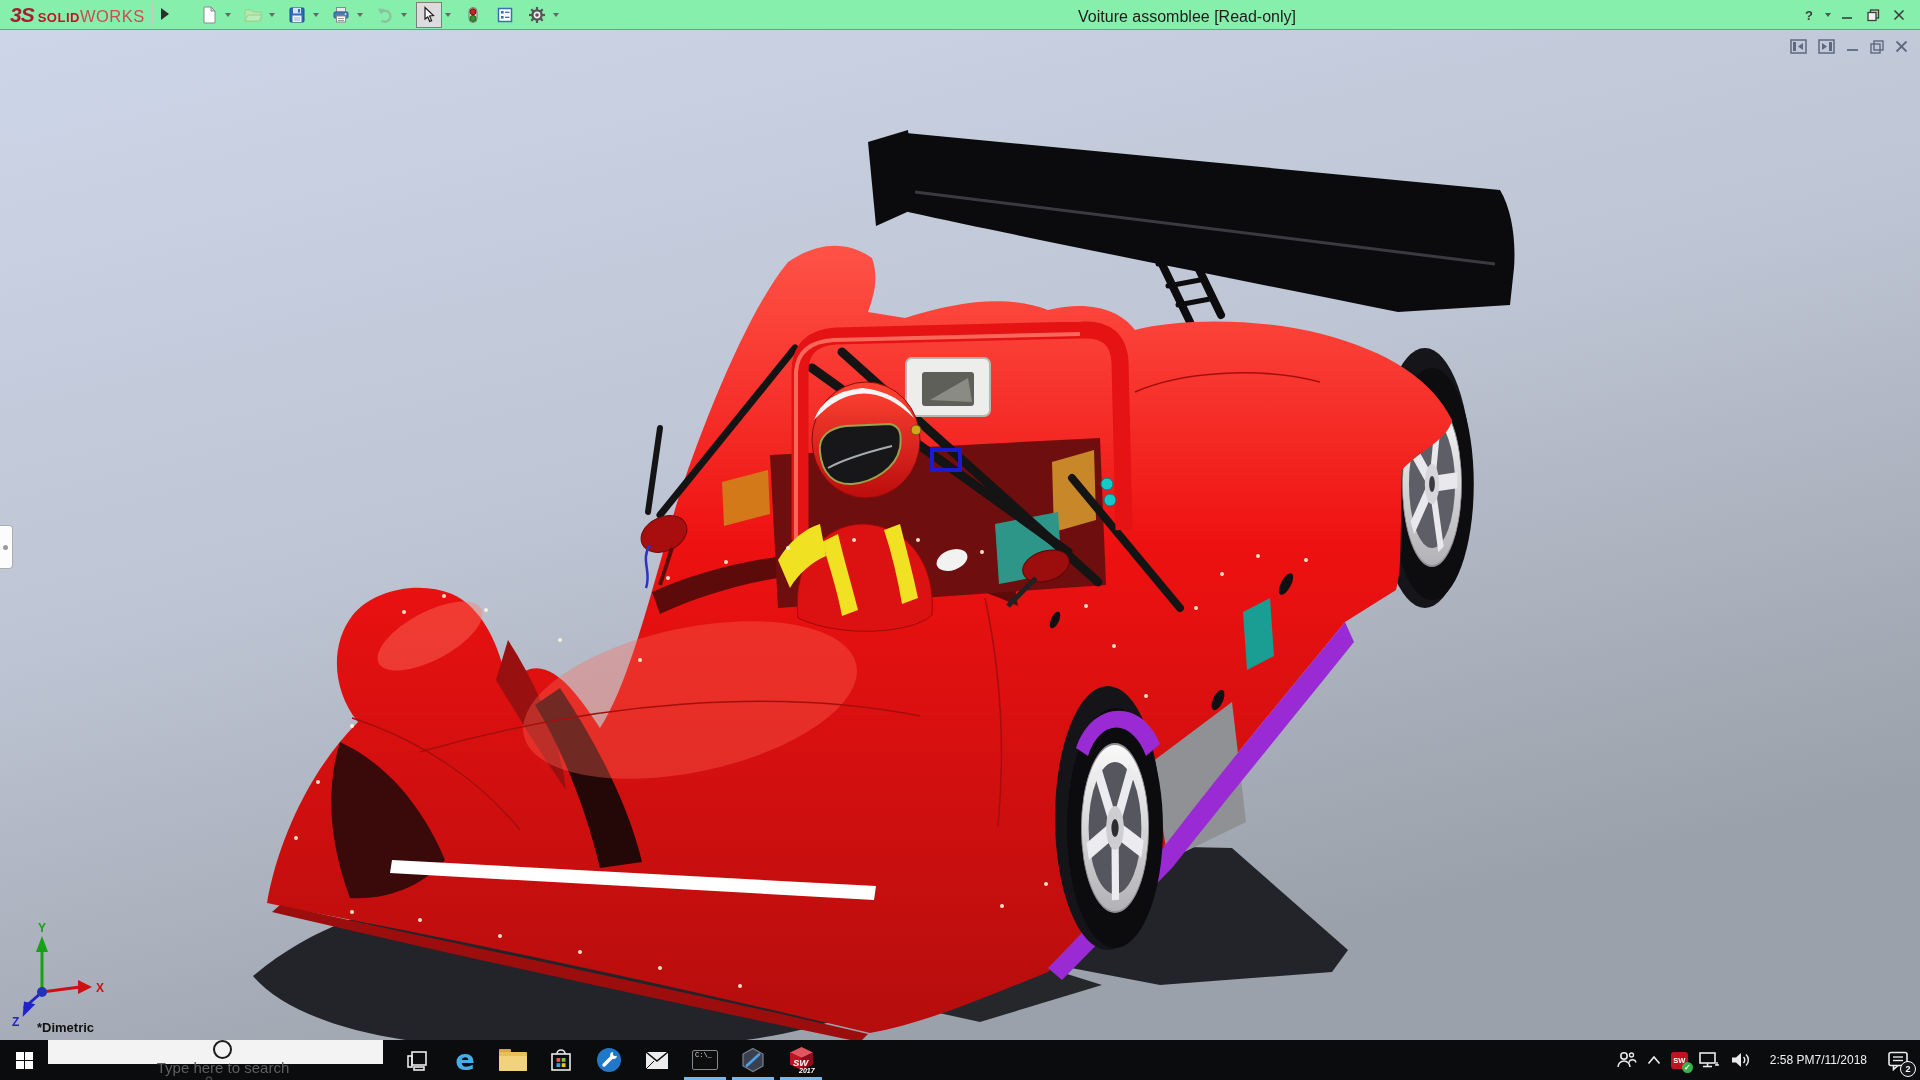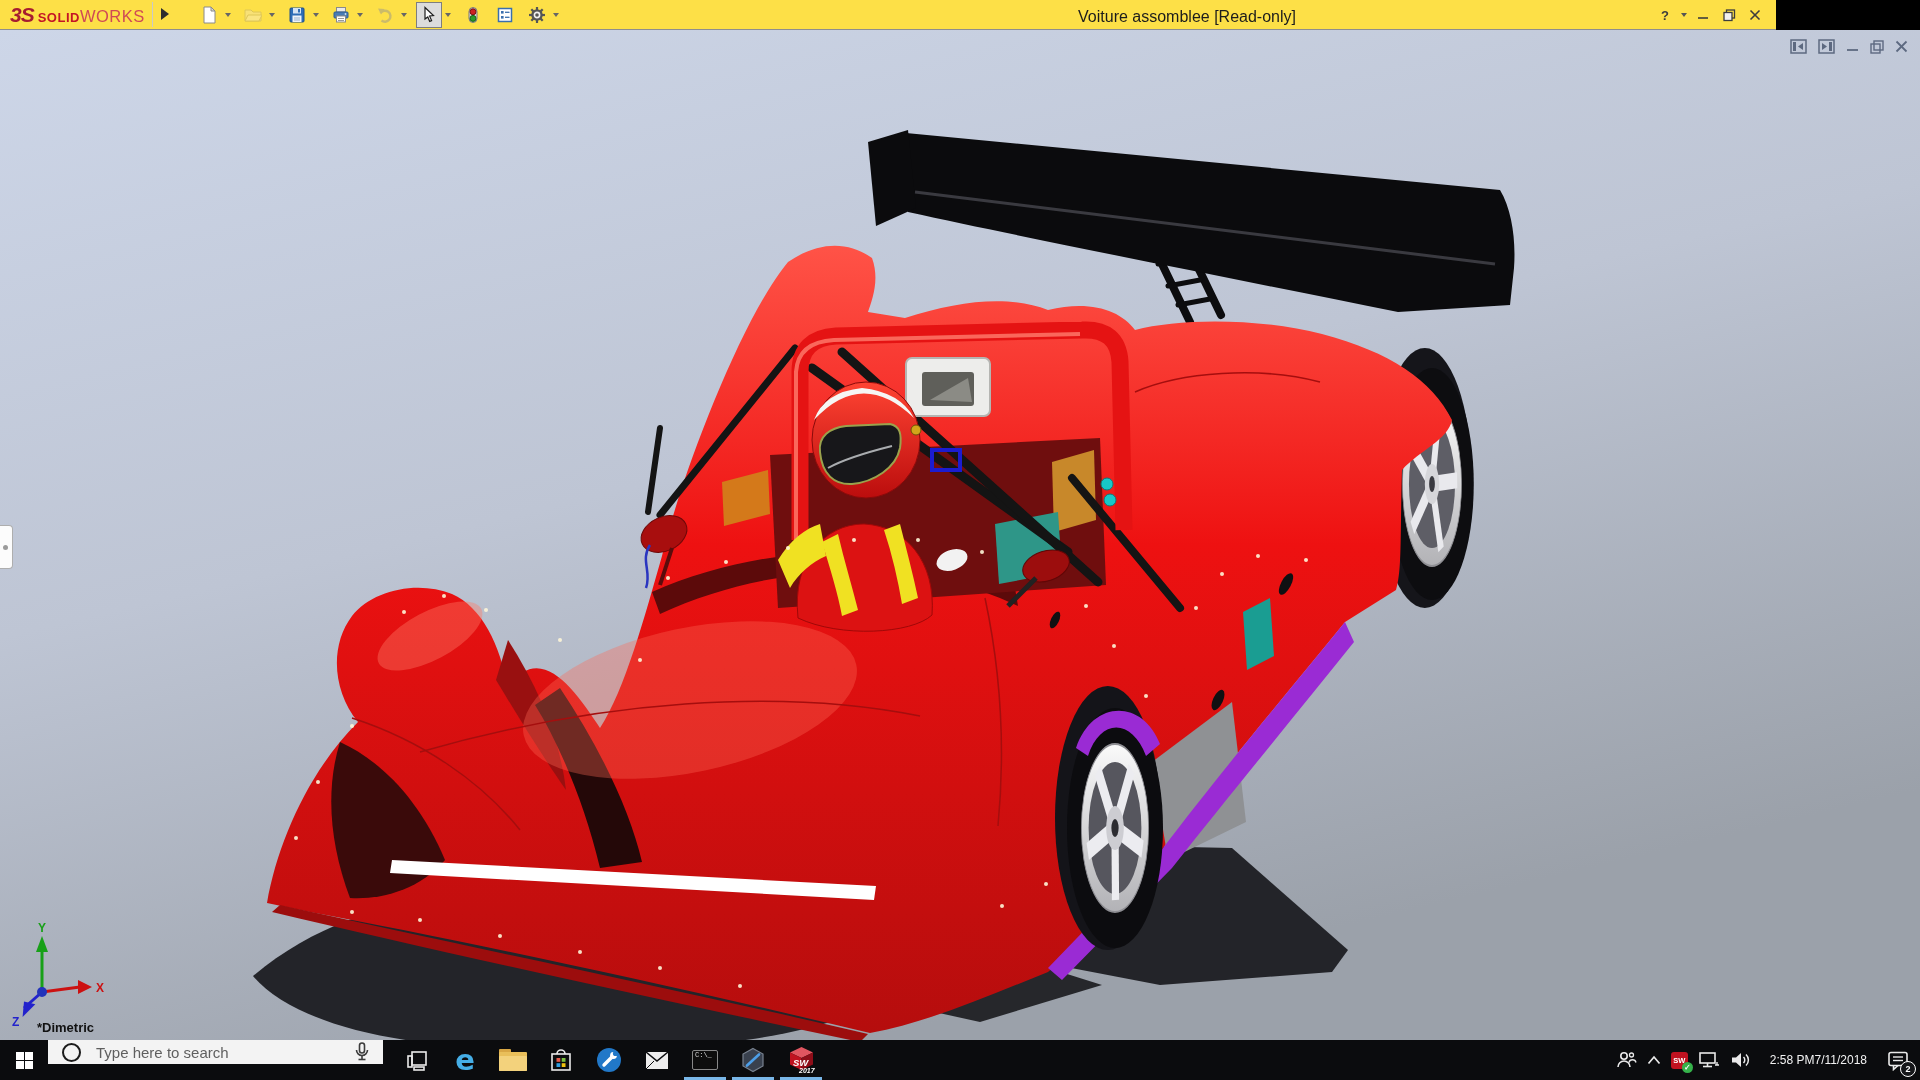--- a/index.html
+++ b/index.html
@@ -1,19 +1,19 @@
 <!DOCTYPE html>
 <html><head>
 <meta charset="utf-8">
 <style>
   html,body{margin:0;padding:0;}
   body{width:1920px;height:1080px;position:relative;overflow:hidden;
        font-family:"Liberation Sans",sans-serif;background:#000;}
   
-  .titlebar{position:absolute;top:0;left:0;width:1776px;height:30px;background:#fde047;
+  .titlebar{position:absolute;top:0;left:0;width:1920px;height:30px;background:#86efac;
             border-bottom:1px solid #8e8e8e;box-sizing:border-box;}
   .logo{position:absolute;left:10px;top:3px;display:flex;align-items:baseline;white-space:nowrap;}
   .logo .mark{font-style:italic;font-weight:bold;font-size:21px;color:#a61c30;letter-spacing:-1px;margin-right:4px;}
   .logo .b1{font-weight:bold;font-size:13px;color:#c41426;letter-spacing:.5px;}
   .logo .b2{font-weight:normal;font-size:16.5px;color:#d04a55;letter-spacing:.5px;}
   .tb-sep{position:absolute;left:152px;top:2px;height:25px;width:1px;background:#c9c9c9;}
   .flyout{position:absolute;left:161px;top:8px;width:0;height:0;
           border-top:6px solid transparent;border-bottom:6px solid transparent;border-left:8px solid #2e2e2e;}
   .toolbar{position:absolute;left:196px;top:2px;height:26px;display:flex;align-items:center;}
   .tbtn{width:26px;height:26px;display:flex;align-items:center;justify-content:center;
@@ -35,21 +35,21 @@
   .docctl .dbtn{background:transparent;border:none;padding:0;display:flex;align-items:center;}
   .lefttab{position:absolute;left:0;top:495px;width:11px;height:44px;background:#fcfcfc;
            border:1px solid #aeaeae;border-left:none;border-radius:0 4px 4px 0;box-sizing:border-box;}
   .lefttab i{position:absolute;left:2.5px;top:19px;width:5px;height:5px;border-radius:50%;background:#9b9b9b;}
   .viewlabel{position:absolute;left:25px;top:990px;font-size:13px;font-weight:bold;color:#111;margin-left:12px;}
   
   .taskbar{position:absolute;top:1040px;left:0;width:1920px;height:40px;background:#0b0c0e;}
   .startbtn{position:absolute;left:0;top:0;width:48px;height:40px;background:transparent;border:none;
             display:flex;align-items:center;justify-content:center;padding:0;}
   .searchbox{position:absolute;left:48px;top:0;width:335px;height:24px;background:#f3f3f3;
-             display:flex;align-items:center;border:none;padding:0;}
+             display:flex;align-items:center;border:none;padding:0;flex-direction:column;}
   .searchbox .ring{width:15px;height:15px;border:2.5px solid #1b1b1b;border-radius:50%;margin-left:14px;flex:none;}
   .searchbox .ph{margin-left:15px;font-size:15px;color:#5f5f5f;flex:1;text-align:left;white-space:nowrap;}
   .searchbox .mic{margin-right:13px;flex:none;display:flex;}
   .apps{position:absolute;left:393px;top:0;height:40px;display:flex;}
   .abtn{width:48px;height:40px;background:transparent;border:none;padding:0;position:relative;
         display:flex;align-items:center;justify-content:center;}
   .abtn .ul{position:absolute;left:3px;right:3px;bottom:0;height:3px;}
   .edge-e{font-size:29px;font-weight:bold;color:#45aee6;line-height:1;font-family:"DejaVu Sans",sans-serif;}
   .folder{position:relative;width:28px;height:22px;}
   .folder .bk{position:absolute;left:0;top:0;width:12px;height:6px;background:#d9a744;border-radius:1px;}

